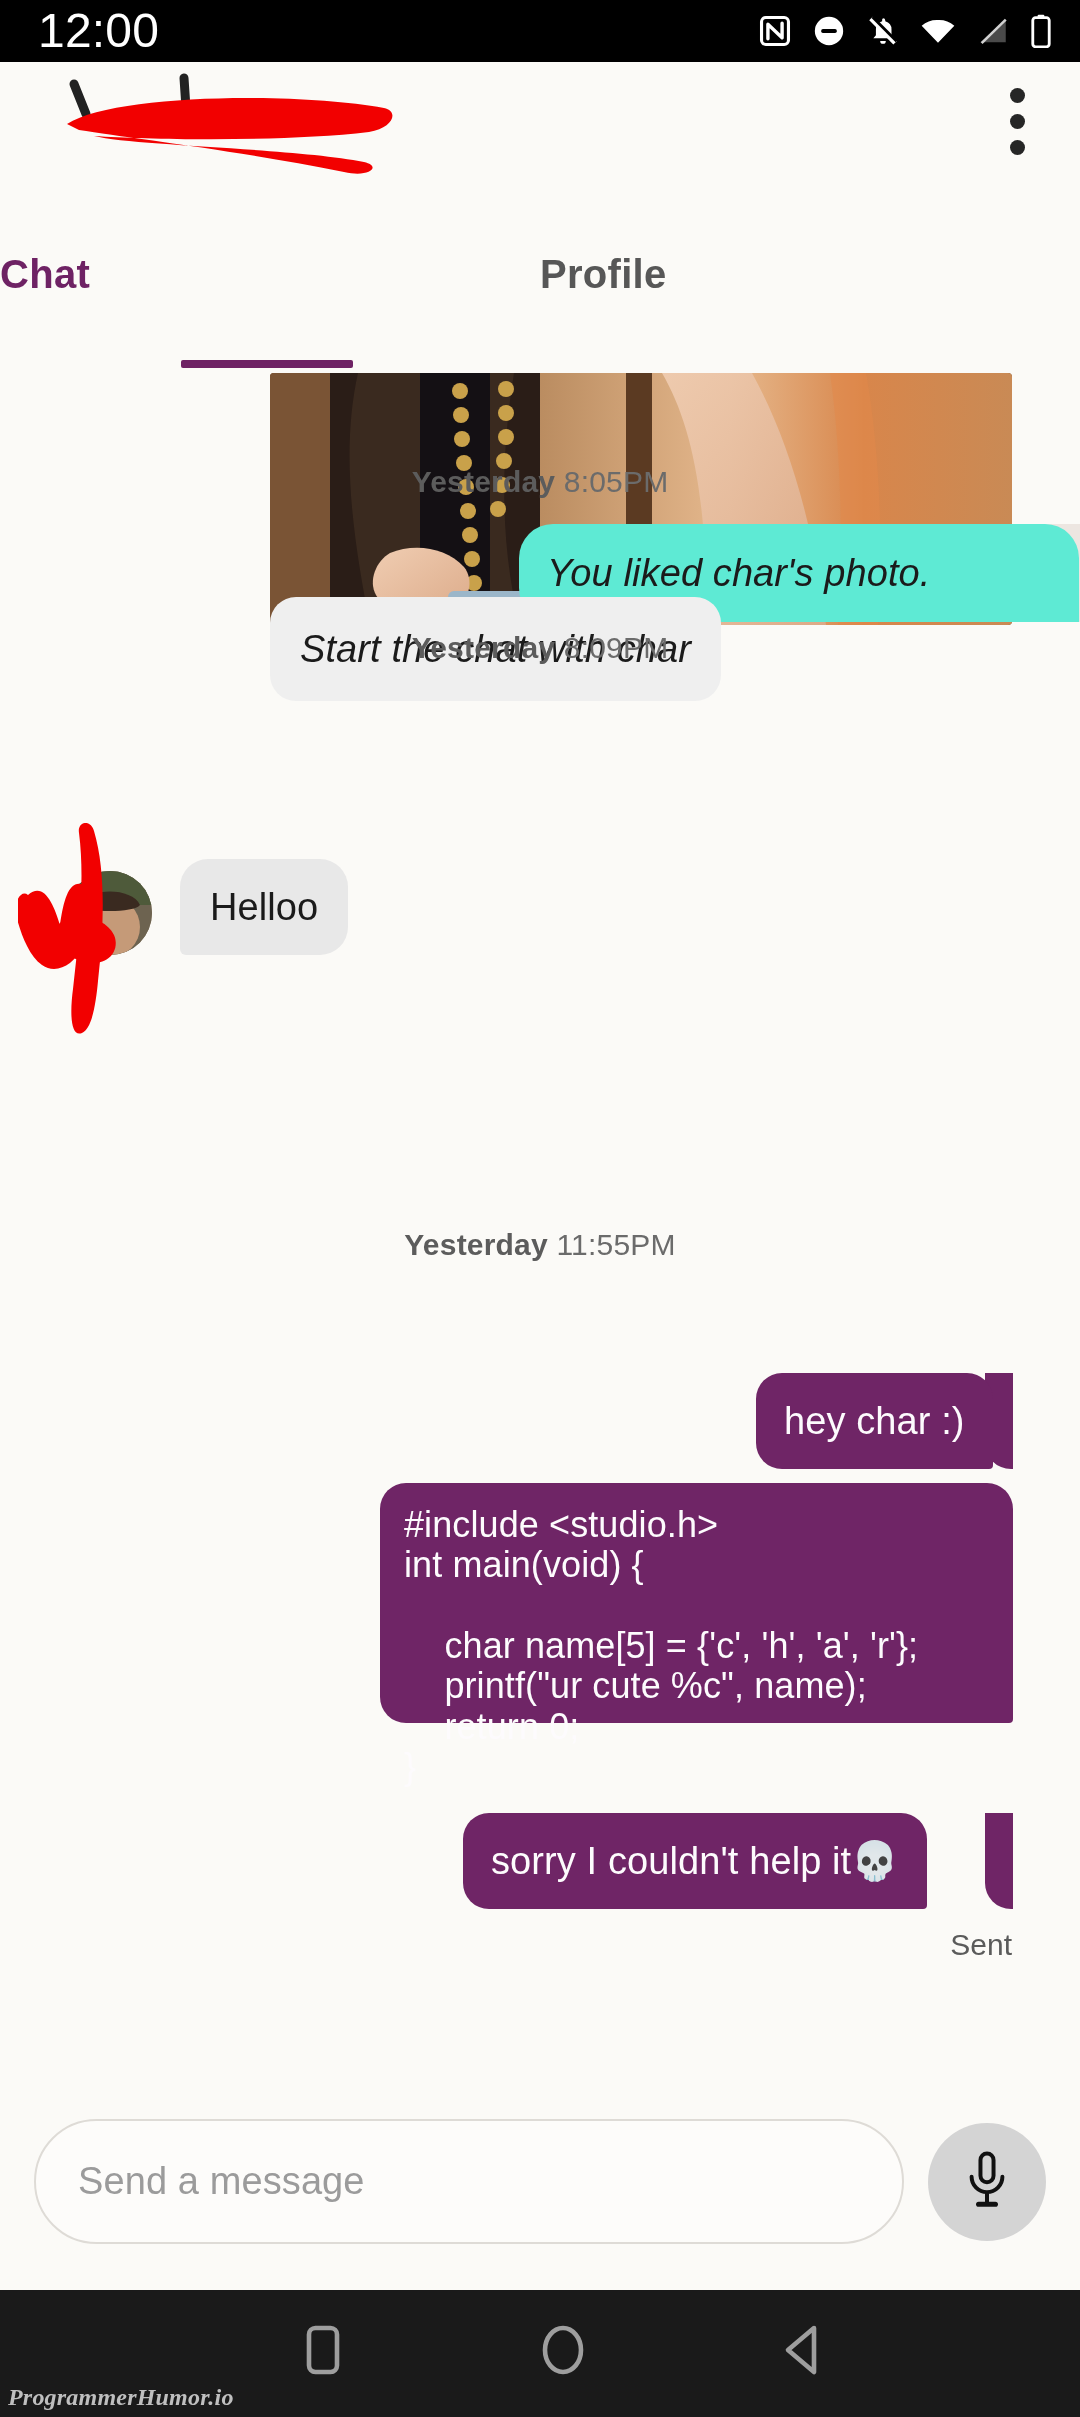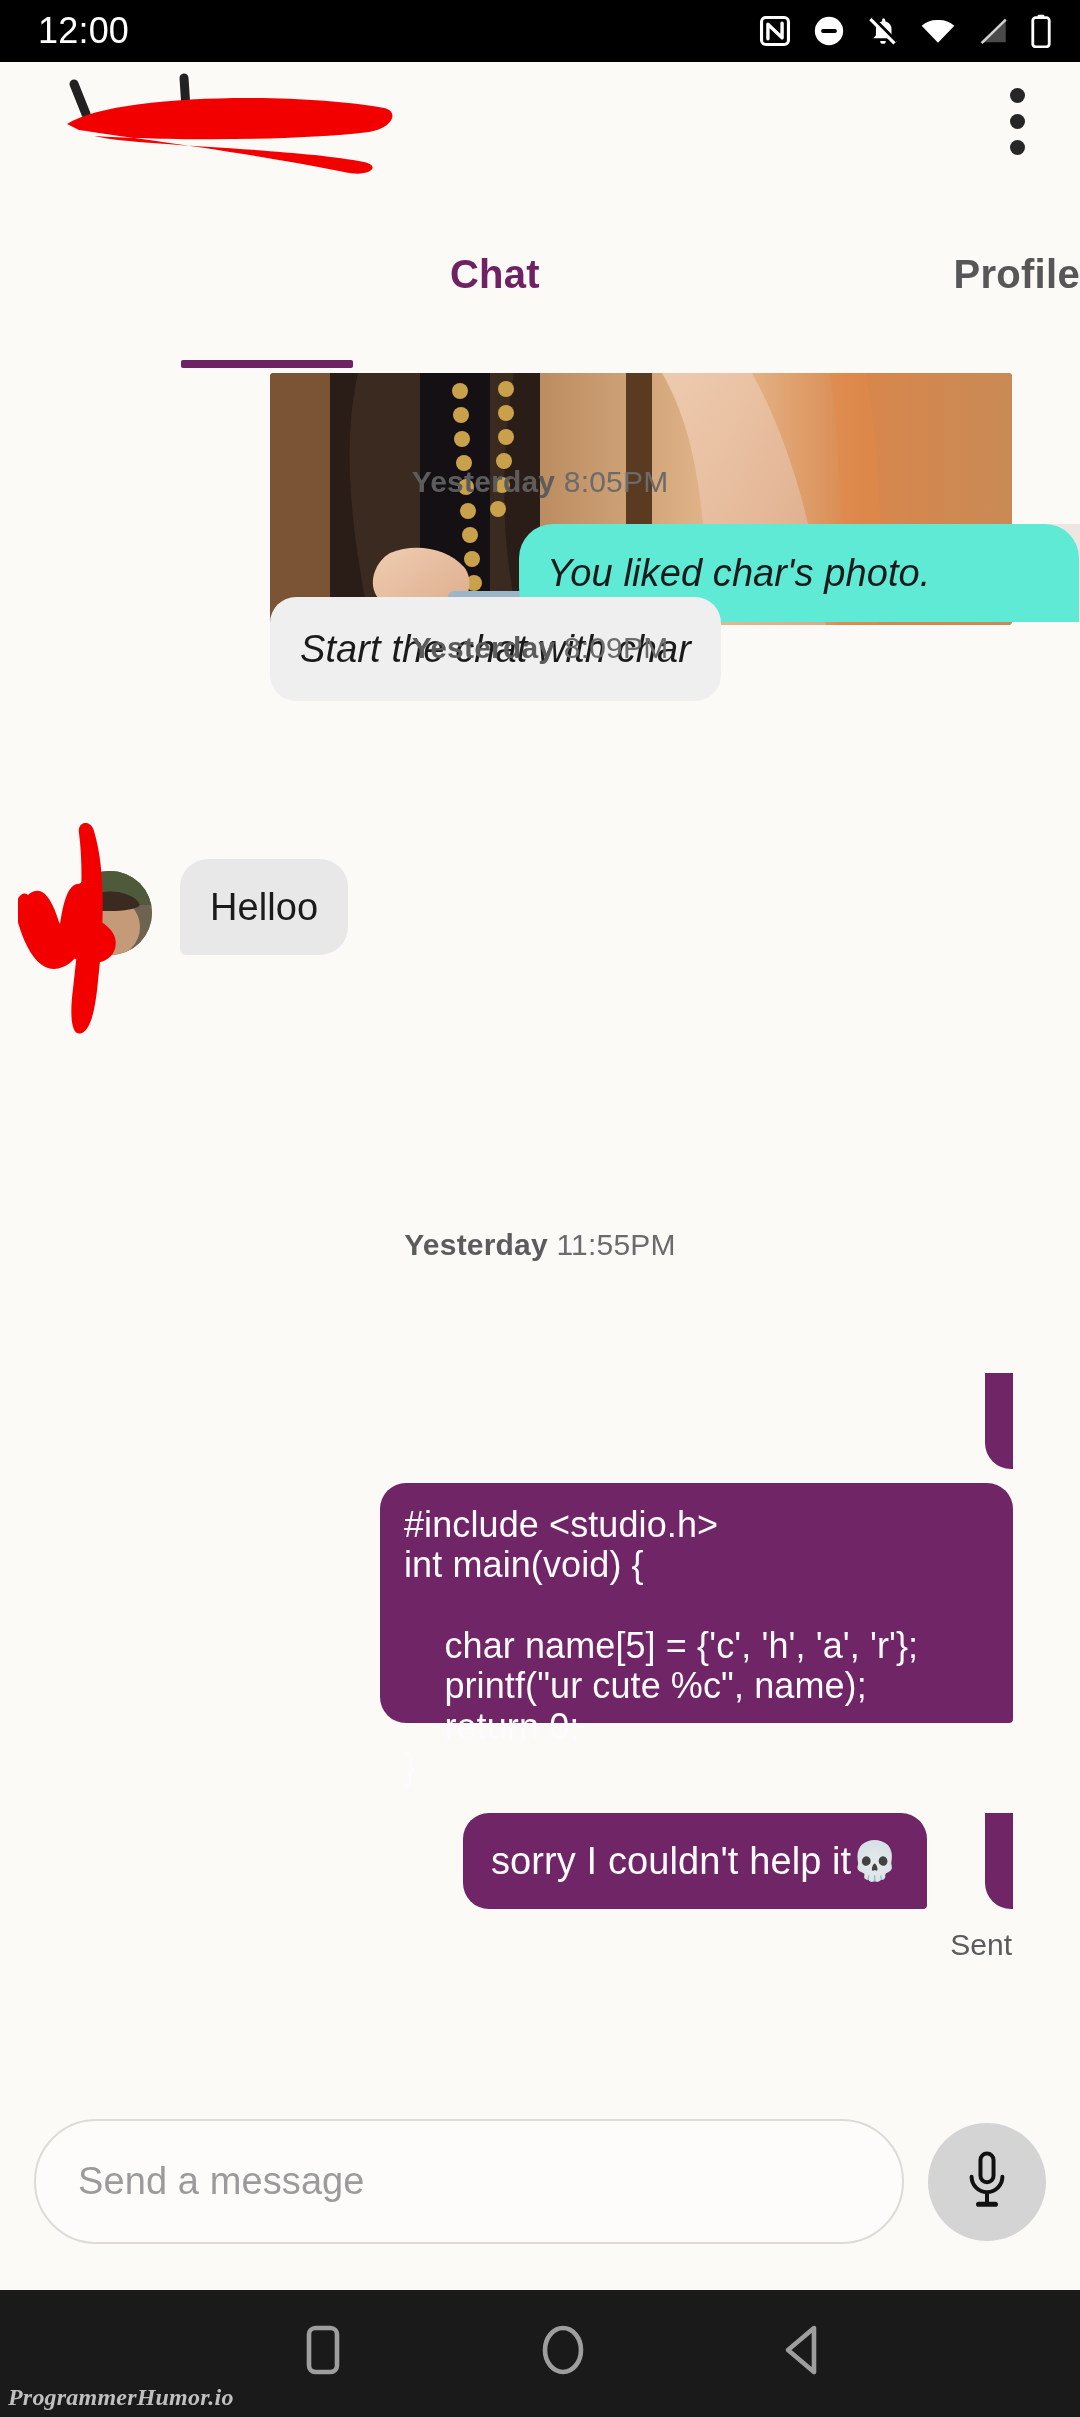--- a/index.html
+++ b/index.html
@@ -10,21 +10,21 @@
     -webkit-font-smoothing:antialiased;
   }
   #screen{ position:relative; width:1080px; height:2417px; background:#FBFAF7; overflow:hidden; }
 
   
   .statusbar{
     position:absolute; left:0; top:0; width:1080px; height:62px;
     background:#000; display:flex; align-items:center;
     padding:0 28px 0 38px;
   }
-  .clock{ color:#fff; font-size:36px; font-weight:500; letter-spacing:.2px; line-height:1; }
+  .clock{ color:#fff; font-size:48px; font-weight:500; letter-spacing:.2px; line-height:1; }
   .sb-spacer{ flex:1 1 auto; }
   .sb-icons{ display:flex; align-items:center; gap:20px; }
   .sb-icons svg{ display:block; }
 
   
   .appbar{
     position:absolute; left:0; top:62px; width:1080px; height:118px;
     background:#FBFAF7; display:flex; align-items:center; padding:0 26px 0 34px;
   }
   .title-wrap{ position:relative; width:400px; height:110px; flex:0 0 auto; }
@@ -41,21 +41,21 @@
   }
   .kebab i{ width:15px; height:15px; border-radius:50%; background:#262626; display:block; }
 
   
   .tabs{
     position:absolute; left:0; top:180px; width:1080px; height:193px;
     background:#FBFAF7;
   }
   .tab{
     position:absolute; top:0; height:188px; display:flex;
-    align-items:center; justify-content:flex-end; cursor:pointer;
+    align-items:center; justify-content:flex-start; cursor:pointer;
   }
   .tab-chat{ left:0; width:540px; }
   .tab-profile{ left:540px; width:540px; }
   .tab-label{ font-size:40px; font-weight:700; letter-spacing:.3px; }
   .tab-chat .tab-label{ color:#6E2264; }
   .tab-profile .tab-label{ color:#575757; }
   .tab-underline{
     position:absolute; left:181px; top:180px; width:172px; height:8px;
     background:#6E2264; border-radius:2px;
   }
@@ -352,20 +352,23 @@
       <path d="M10 72 c16 -14 26 10 32 30 c4 -28 10 -46 24 -40 c12 6 6 44 -2 62 c-8 18 -26 28 -40 18 c-14 -10 -22 -34 -26 -50 c-3 -12 5 -26 12 -20 z" fill="#F20000"></path>
       <path d="M48 96 c18 -6 40 0 48 16 c6 14 -4 28 -20 28 c-18 0 -36 -12 -38 -26 c-1 -10 4 -16 10 -18 z" fill="#F20000"></path>
     </svg>
 
     <div class="tsrow" style="top:855px;">
       <span class="d">Yesterday</span>
       <span class="t">11:55PM</span>
     </div>
 
     <div class="b-heychar-tail"></div>
+    <div class="bubble b-heychar">
+      <span>hey char :)</span>
+    </div>
 
     <div class="b-code">#include &lt;studio.h&gt;
 int main(void) {
 
     char name[5] = {'c', 'h', 'a', 'r'};
     printf("ur cute %c", name);
     return 0;
 }</div>
 
     <div class="b-sorry-tail"></div>

